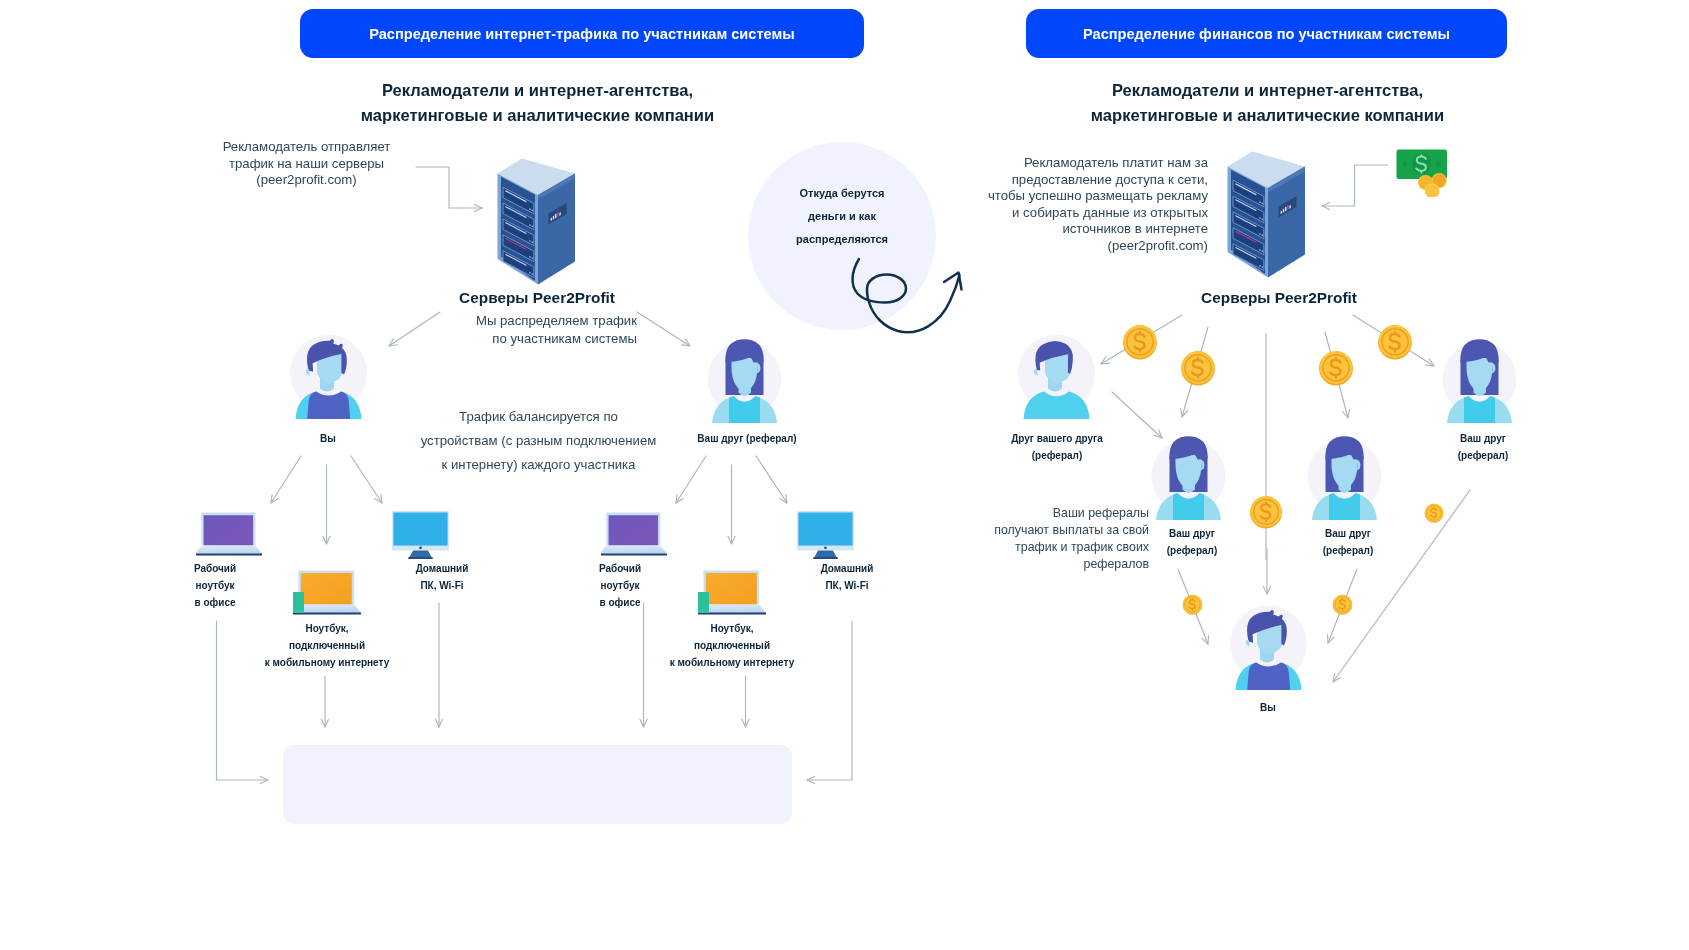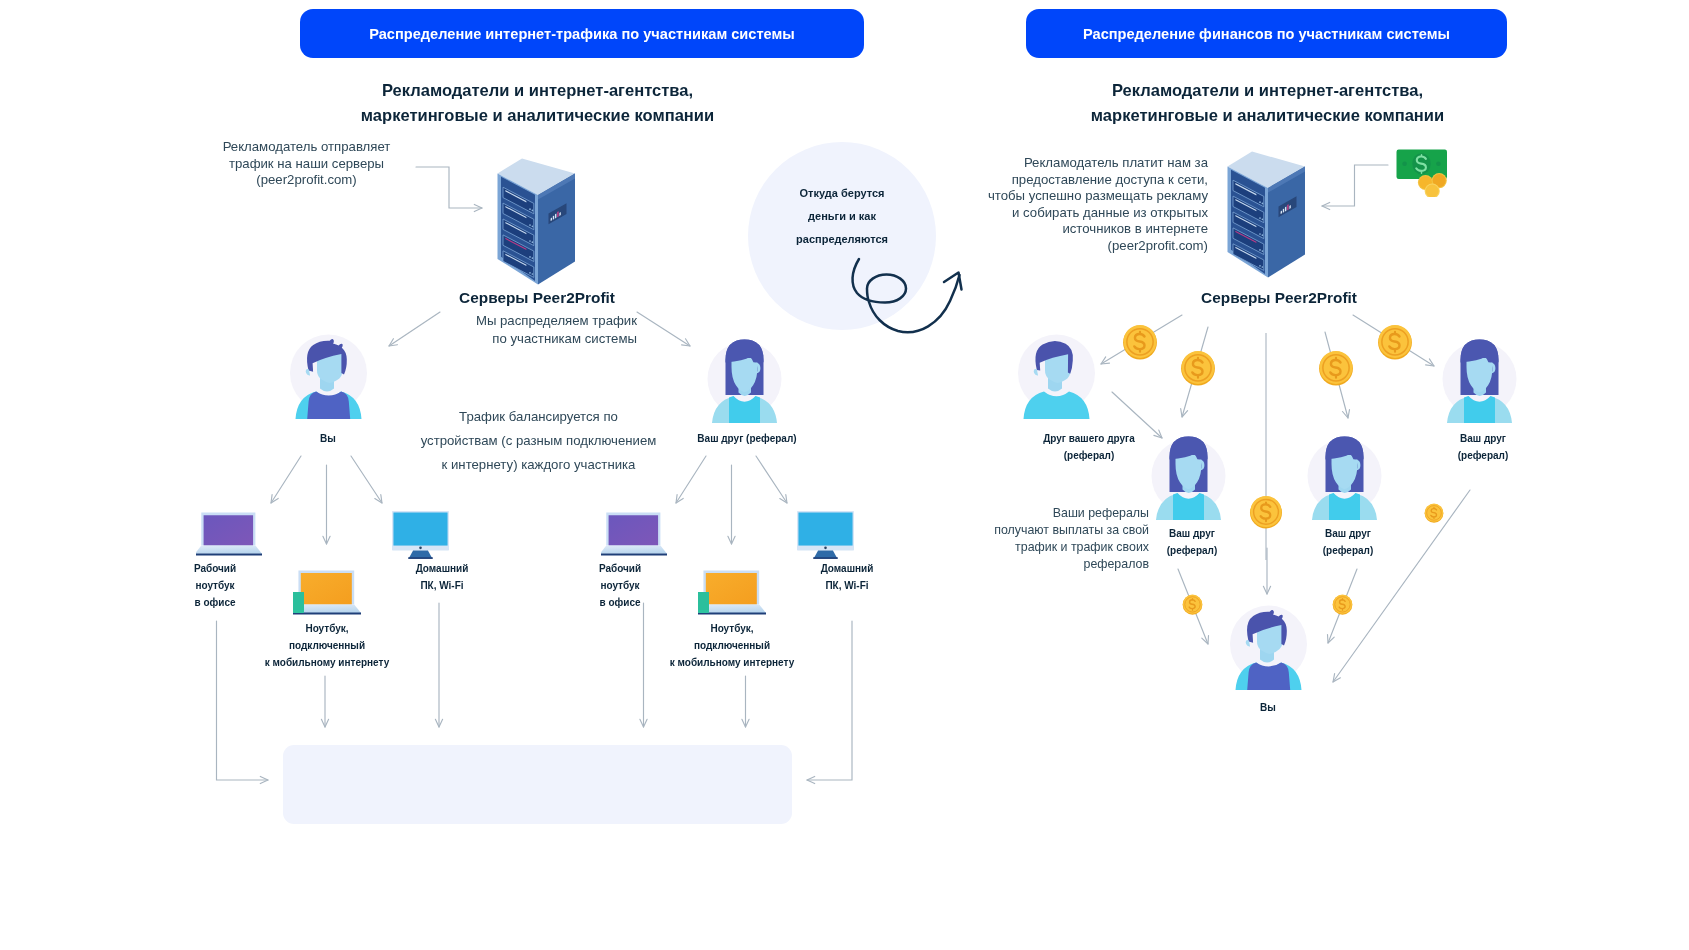--- a/index.html
+++ b/index.html
@@ -361,21 +361,21 @@
       <circle cx="36.2" cy="42" r="6.5" fill="#f8c33e"></circle>
     </svg>
 <svg class="abs ill" viewBox="0 0 78 85" width="78" height="85" style="left:1018px;top:334px;">
       <circle cx="38.5" cy="39" r="38.5" fill="#f4f3fa"></circle>
       <path d="M30 39 h14 v15.5 q-7 6 -14 0 z" fill="#9ed6f0"></path>
       <path d="M5.5 85 q1.5 -22.5 20.5 -27.5 q5.7 4.6 12.5 4.8 q6.8 -0.2 12.5 -4.8 q19 5 20.5 27.5 z" fill="#4ed0ee"></path>
       <path d="M27 14.5 h25.5 v22 q0 9.5 -12.7 12.5 q-12.8 -3 -12.8 -12.5 z" fill="#a6daf2"></path>
       <path d="M18.8 36 q-4.5 -19.5 5.8 -25.5 q11.8 -6.8 23 -0.7 q8.2 4.5 7.2 16.6 q-0.4 7.8 -2.6 13.3 l-2.3 -1.2 l0.2 -18.2 q-16.4 3 -28.4 8.4 l0.5 7.8 z" fill="#4a53ac"></path>
       <path d="M19 35.8 q-1.2 -1.4 -2.5 -0.6 q-1.4 1.3 -0.4 3.9 q1.3 2.9 3.9 2.4 z" fill="#a6daf2"></path>
     </svg>
-<div class="node-label" style="left:993px;top:430px;width:128px;margin-left:32px;">Друг вашего друга
+<div class="node-label" style="left:993px;top:430px;width:128px;">Друг вашего друга
 (реферал)</div>
 <svg class="abs ill" viewBox="0 0 80 86" width="80" height="86" style="left:1440px;top:337px;">
       <circle cx="39.5" cy="42" r="37" fill="#f4f3fa"></circle>
       <path d="M20.5 23 q0 -20.5 19 -20.5 q19 0 19 20.5 l0 35 l-38 0 z" fill="#4b57b0"></path>
       <path d="M33.5 41 h12.5 v14.5 q-6.3 6.8 -12.5 0 z" fill="#9ed6f0"></path>
       <path d="M7 86 q2 -22 21.5 -26.5 q5 5.6 11 5.8 q6 -0.2 11 -5.8 q19.5 4.5 21.5 26.5 z" fill="#9adcef"></path>
       <path d="M24 86 l0 -25.5 q2.2 -1 4.5 -1.5 q5 5.6 11 5.8 q6 -0.2 11 -5.8 q2.3 0.5 4.5 1.5 l0 25.5 z" fill="#41ccec"></path>
       <path d="M26.5 21 h26 v9 q0 11.5 -4.4 18.2 q-3.6 5.5 -8.6 7 q-5 -1.5 -8.6 -7 q-4.4 -6.7 -4.4 -18.2 z" fill="#a6daf2"></path>
       <path d="M20.5 23 q0 -20.5 19 -20.5 q19 0 19 20.5 l0 2.2 q-5.4 0.5 -10.1 0 q-1.3 -3.7 -3.6 -5.2 q-5.4 3.5 -24.3 5.6 z" fill="#4b57b0"></path>
       <path d="M51.3 25.8 q3.9 0.6 4.1 5.1 q0.2 4.5 -4.1 5.6 q1.6 -2.8 1.2 -5.6 q-0.4 -2.8 -1.2 -5.1 z" fill="#a6daf2"></path>

